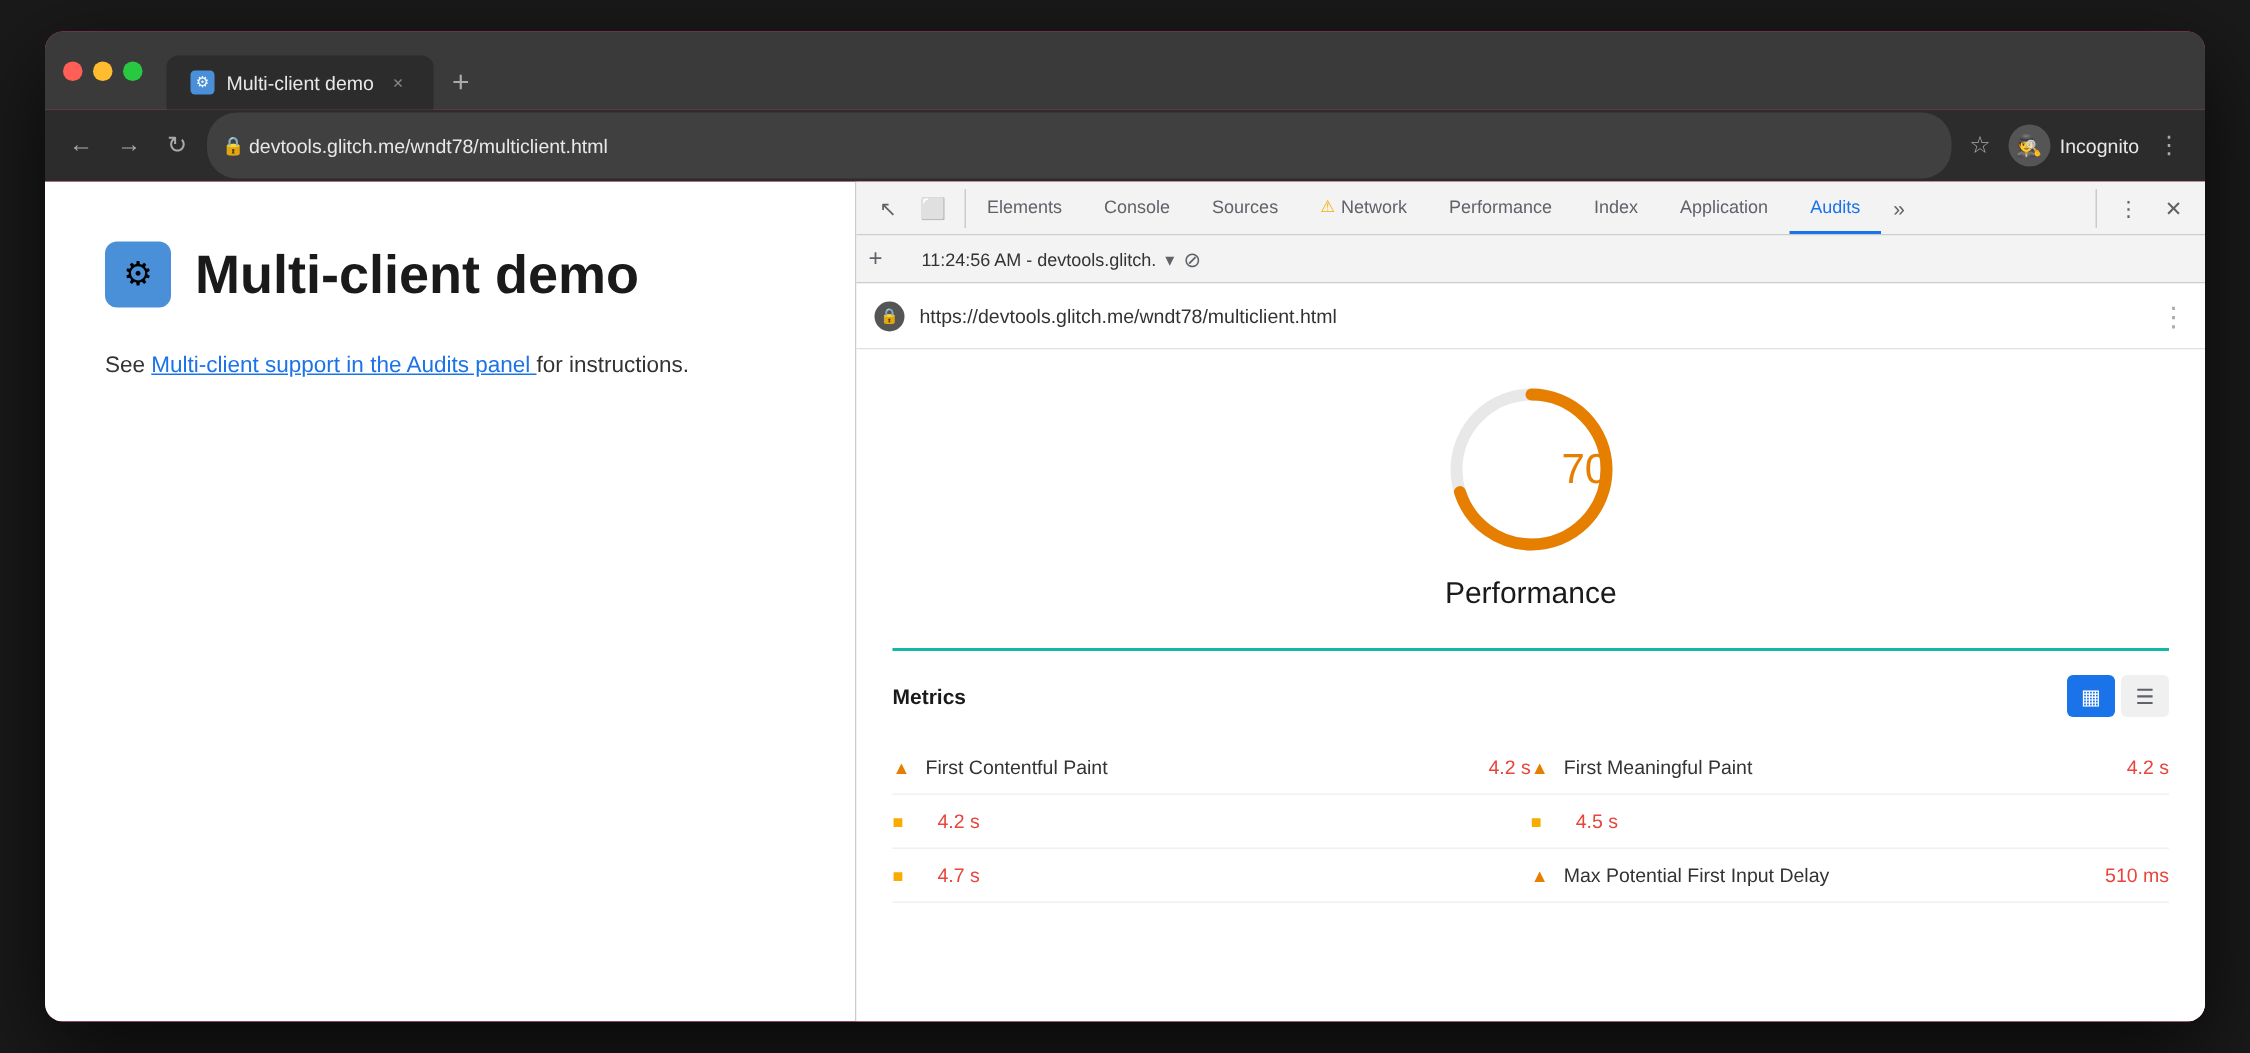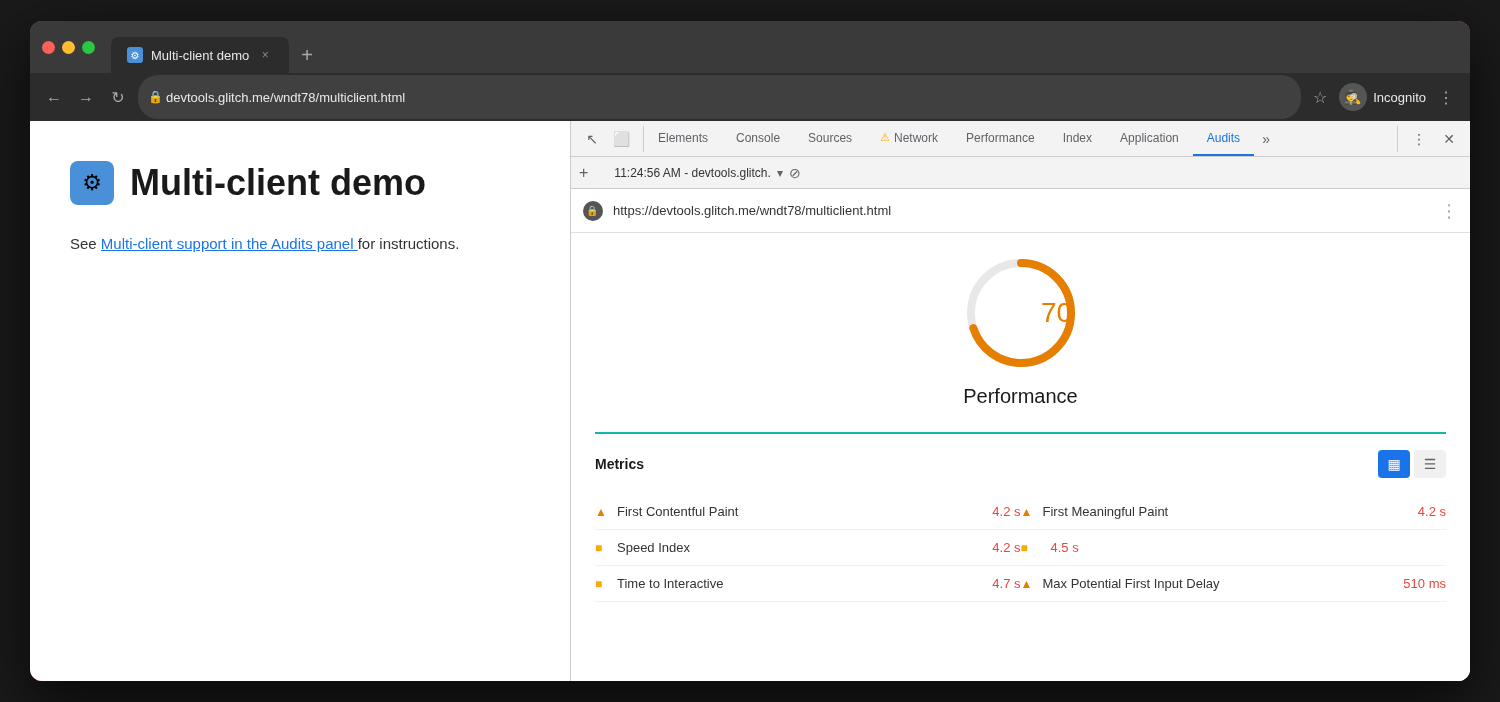--- a/index.html
+++ b/index.html
@@ -535,32 +535,30 @@
             </div>
 
             <div class="metric-row">
               <span class="metric-icon orange">▲</span>
               <span class="metric-name">First Meaningful Paint</span>
               <span class="metric-value">4.2 s</span>
             </div>
 
             <div class="metric-row">
               <span class="metric-icon yellow">■</span>
-              <span class="metric-name">Speed Index</span>
               <span class="metric-value">4.2 s</span>
             </div>
 
             <div class="metric-row">
               <span class="metric-icon yellow">■</span>
               <span class="metric-value">4.5 s</span>
             </div>
 
             <div class="metric-row">
               <span class="metric-icon yellow">■</span>
-              <span class="metric-name">Time to Interactive</span>
               <span class="metric-value">4.7 s</span>
             </div>
 
             <div class="metric-row">
               <span class="metric-icon orange">▲</span>
               <span class="metric-name">Max Potential First Input Delay</span>
               <span class="metric-value">510 ms</span>
             </div>
           </div>
         </div>

